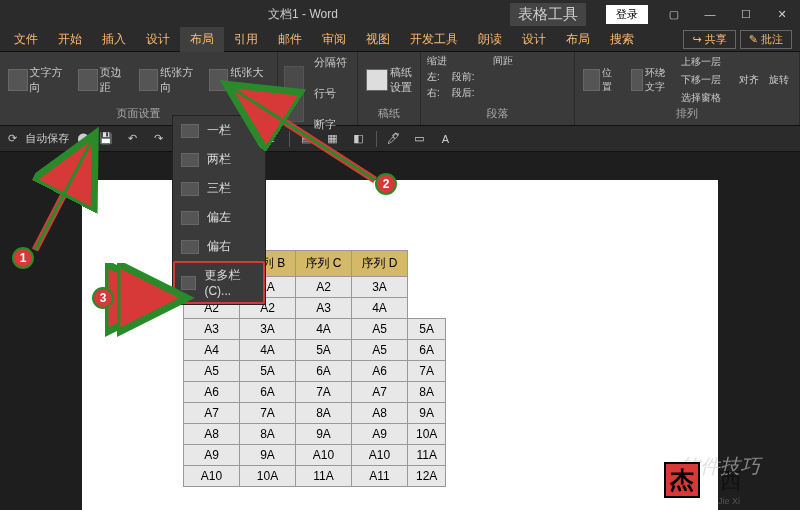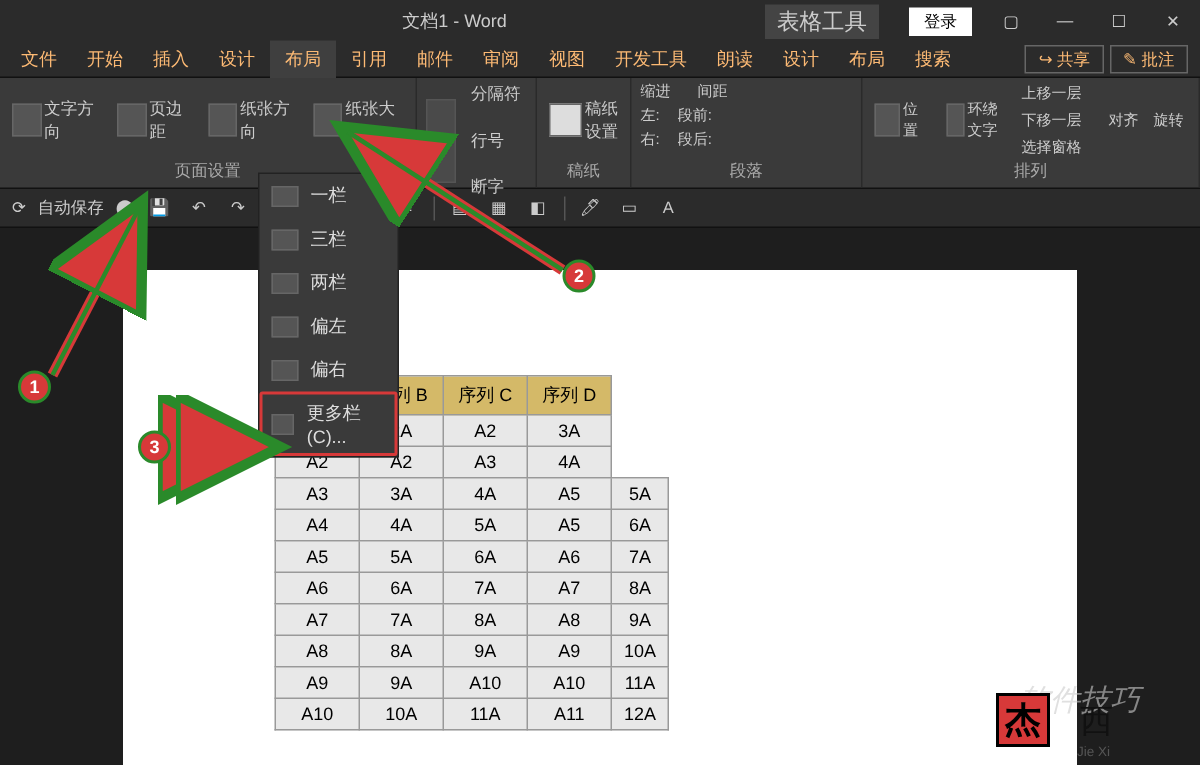--- a/index.html
+++ b/index.html
@@ -114,21 +114,21 @@
         <div class="btn-v">
           <div class="ico" style="background:#ddd"></div>
           <span style="white-space:pre;text-align:center">稿纸
 设置</span>
         </div>
       </div>
     <div class="label">稿纸</div>
   </div>
   <div class="group" style="width:170px">
     <div class="body" style="flex-direction:column;align-items:flex-start;gap:2px;font-size:10px">
-      <div style="display:flex;gap:18px">
+      <div style="display:flex;gap:46px">
           <span>缩进</span>
           <span>间距</span>
         </div>
       <div style="display:flex;gap:12px">
           <span>左:</span>
           <span>段前:</span>
         </div>
       <div style="display:flex;gap:12px">
           <span>右:</span>
           <span>段后:</span>
@@ -184,25 +184,25 @@
 
 <div class="doc"></div>
 
 <div class="dropdown" id="dropdown">
   <div class="dd-item">
       <div class="dd-ico"></div>
       <span>一栏</span>
     </div>
     <div class="dd-item">
       <div class="dd-ico"></div>
+      <span>两栏</span>
+    </div>
+    <div class="dd-item">
+      <div class="dd-ico"></div>
       <span>三栏</span>
-    </div>
-    <div class="dd-item">
-      <div class="dd-ico"></div>
-      <span>两栏</span>
     </div>
     <div class="dd-item">
       <div class="dd-ico"></div>
       <span>偏左</span>
     </div>
     <div class="dd-item">
       <div class="dd-ico"></div>
       <span>偏右</span>
     </div>
     <div class="dd-item more" id="moreitem">

